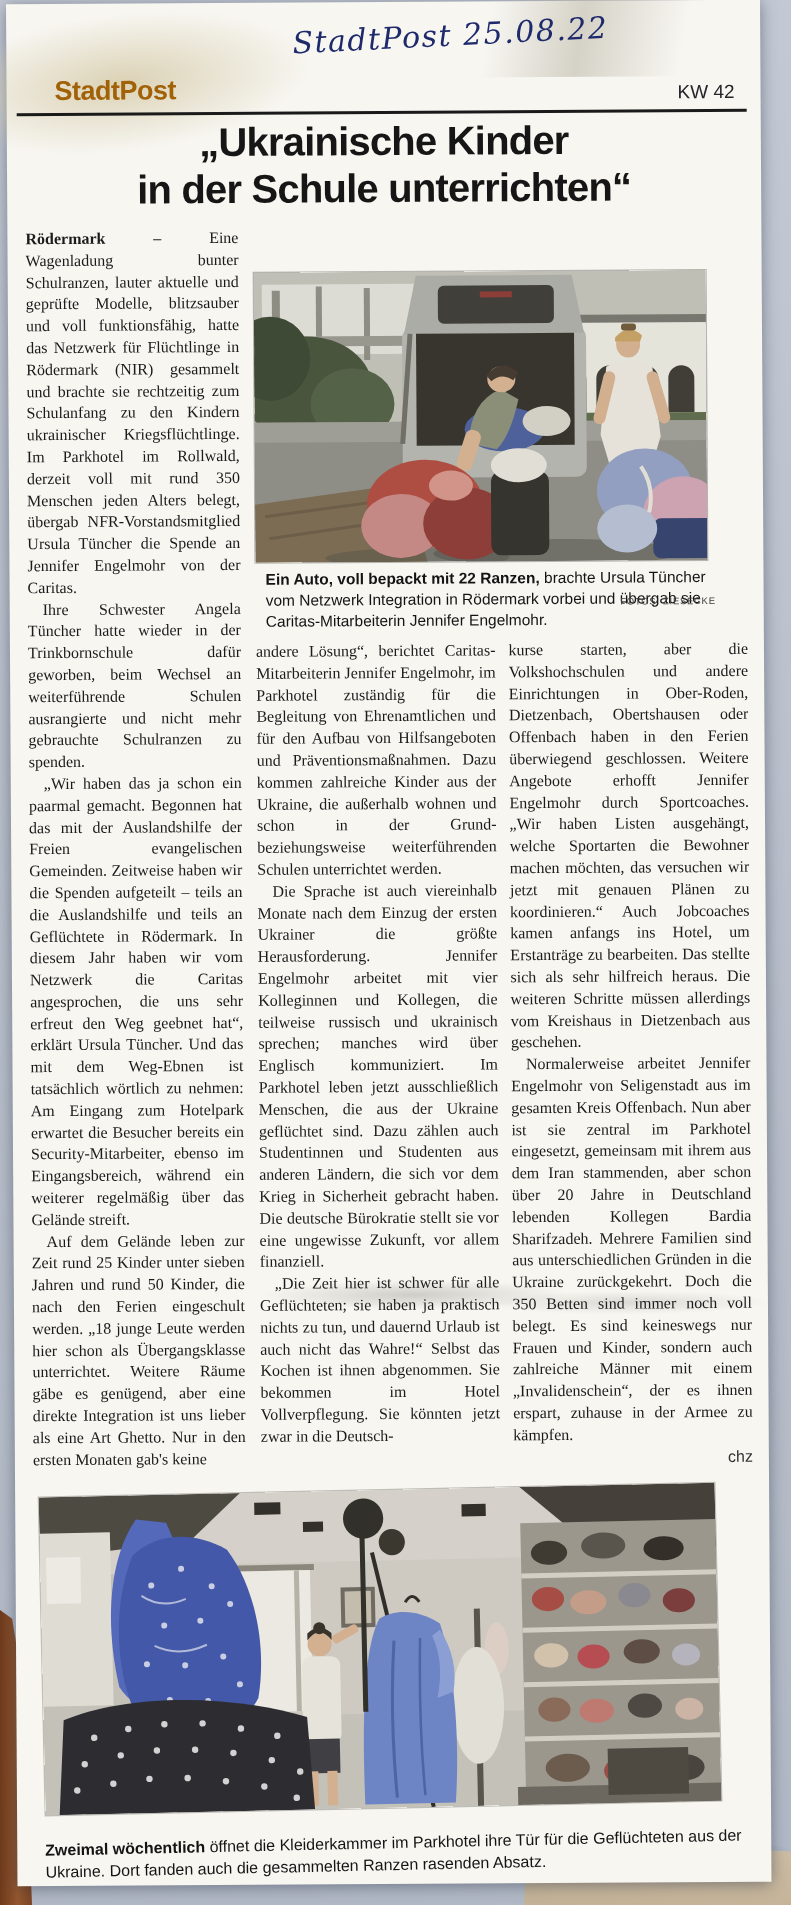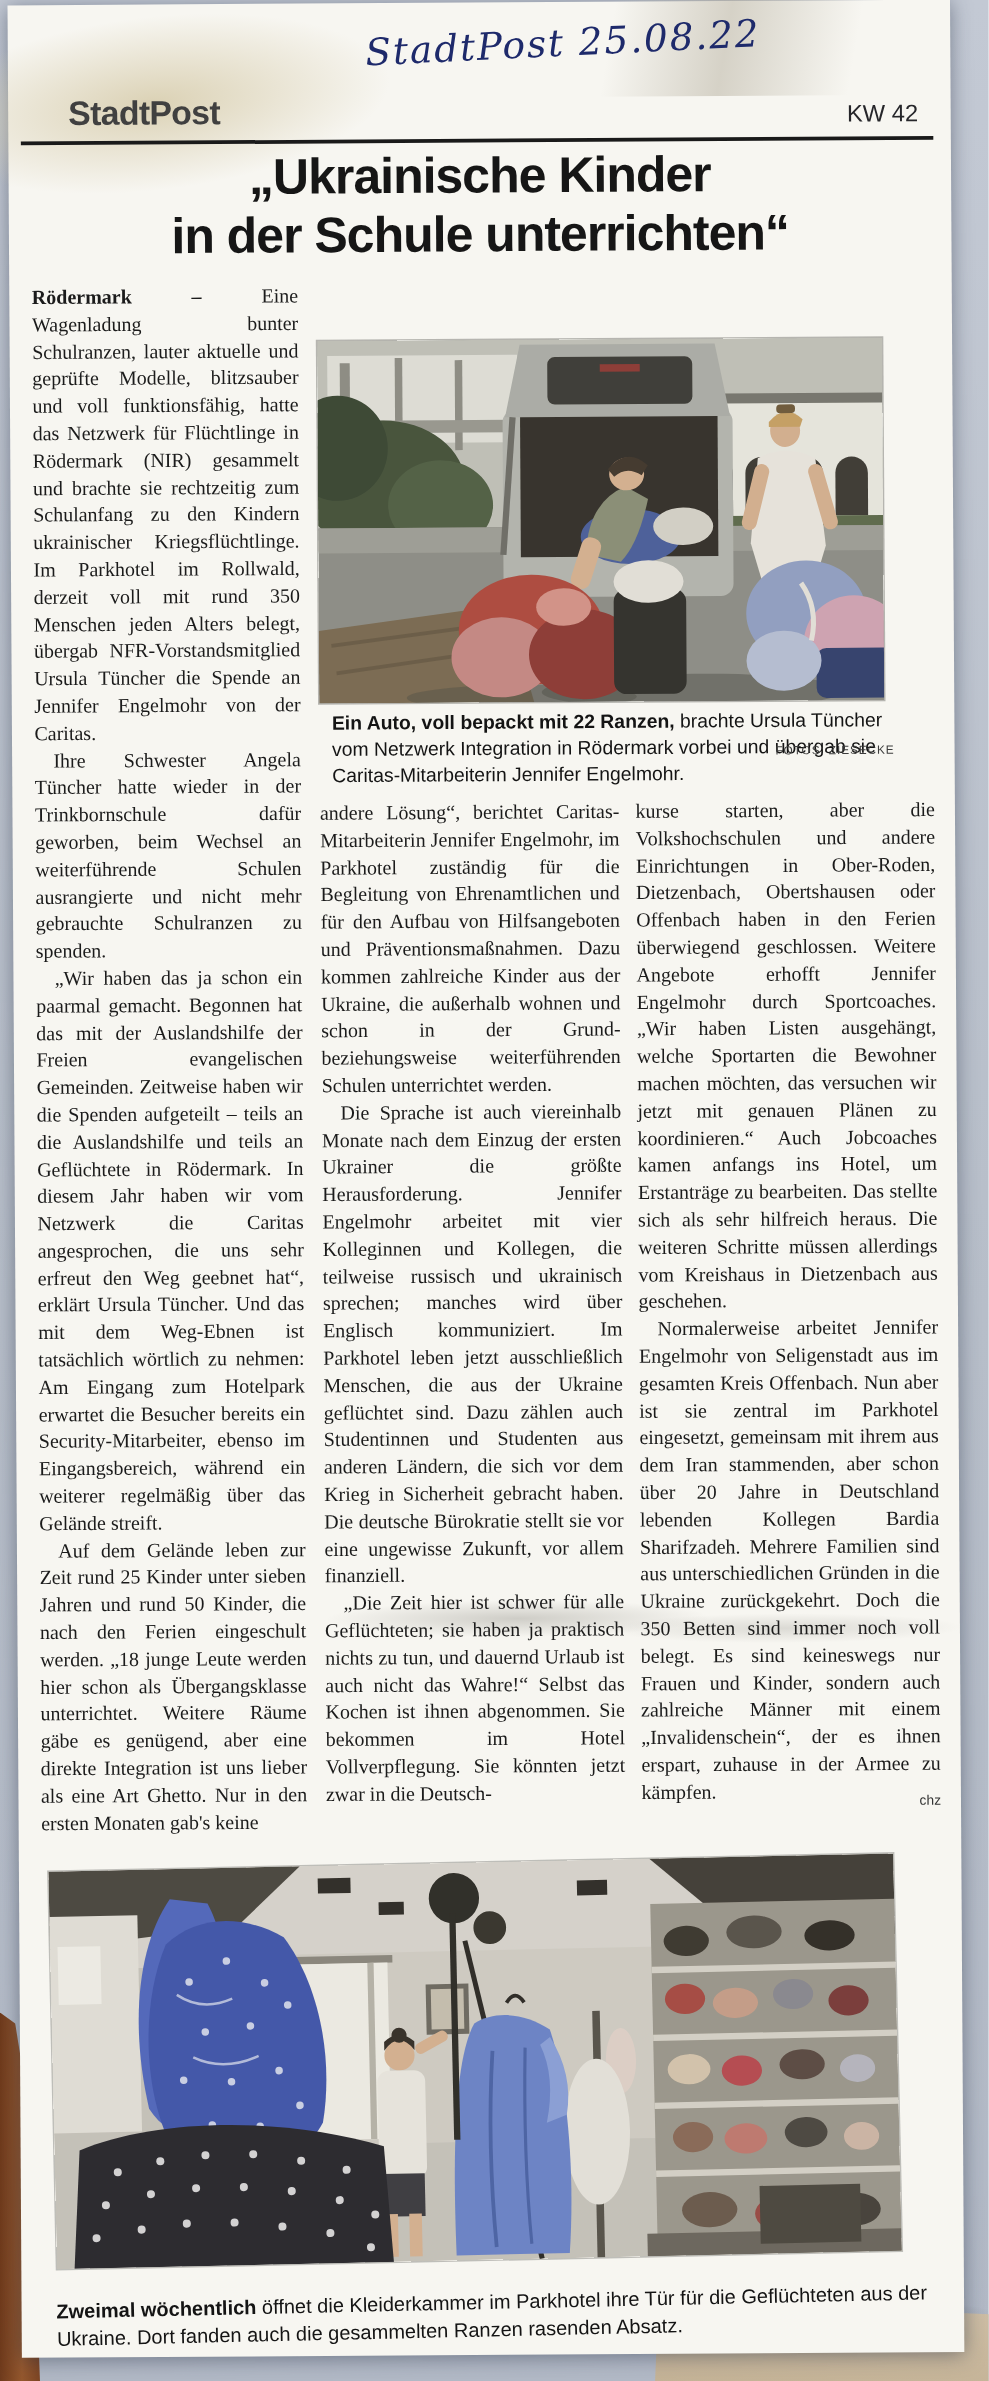--- a/index.html
+++ b/index.html
@@ -28,38 +28,38 @@
   .crease2{position:absolute;left:468px;top:1290px;width:290px;height:24px;
            background:radial-gradient(ellipse,rgba(120,118,110,.22),transparent 70%);}
   
   .handwriting{position:absolute;top:16px;left:286px;white-space:nowrap;
                font-family:"DejaVu Serif",serif;font-style:italic;font-weight:500;
                font-size:30px;letter-spacing:1.5px;color:#1e2a6b;transform:rotate(-2.5deg);}
   
   .masthead{position:absolute;top:72px;left:48px;right:26px;display:flex;
             justify-content:space-between;align-items:flex-end;
             font-family:"Liberation Sans",sans-serif;}
-  .mast-title{font-size:27px;font-weight:bold;letter-spacing:-.5px;color:#404040;}
+  .mast-title{font-size:27px;font-weight:bold;letter-spacing:-.5px;color:#a16207;}
   .mast-issue{font-size:19px;color:#26262a;}
   .rule{position:absolute;top:109px;left:10px;right:14px;height:2.5px;background:#1a1a1a;}
   
   .headline{position:absolute;top:116px;left:0;right:0;margin:0;text-align:center;
             font-family:"Liberation Sans",sans-serif;font-weight:bold;
             font-size:40px;line-height:47px;letter-spacing:-.8px;color:#161616;}
   
   .article{position:absolute;top:224px;left:18px;width:720px;height:1268px;overflow:hidden;
            display:flex;gap:15px;font-size:16px;line-height:21.8px;color:#1b1b1b;
            text-align:justify;hyphens:auto;-webkit-hyphens:auto;}
   .col1{flex:0 0 213px;width:213px;}
   .rightwrap{flex:1;padding-top:46px;}
   .bp{margin:0;text-indent:15px;}
   .bp.noindent{text-indent:0;}
   .plead{font-weight:bold;}
-  .sig{float:right;font-family:"Liberation Sans",sans-serif;font-size:11px;color:#333;
-       margin-top:8px;}
+  .sig{float:right;font-family:"Liberation Sans",sans-serif;font-size:16px;color:#333;
+       margin-top:23px;}
   
   figure.photo{margin:0;padding:0;overflow:hidden;}
   .photo svg{display:block;width:100%;height:100%;}
   .photo1{margin-left:10px;width:452px;height:290px;box-shadow:0 0 0 1px rgba(60,60,55,.35);}
   .caption{font-family:"Liberation Sans",sans-serif;font-size:15.5px;line-height:21px;
            text-align:left;color:#141414;text-indent:0;}
   .caption1{position:relative;margin:6px 0 0 10px;width:452px;}
   .credit{position:absolute;right:2px;bottom:18px;font-size:9.5px;letter-spacing:.7px;color:#3c3c3c;
           font-weight:normal;}
   .cols23{display:flex;gap:13px;margin-top:9px;}

